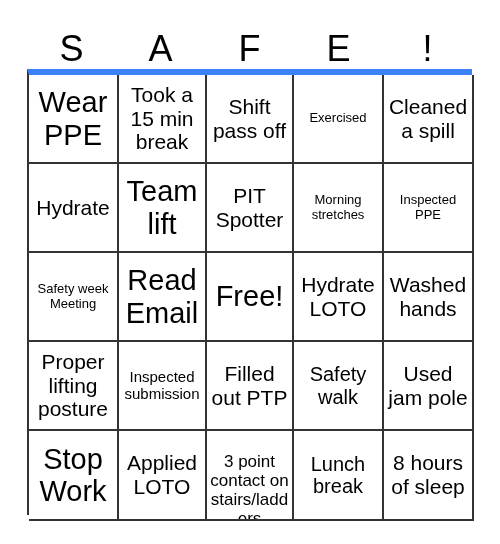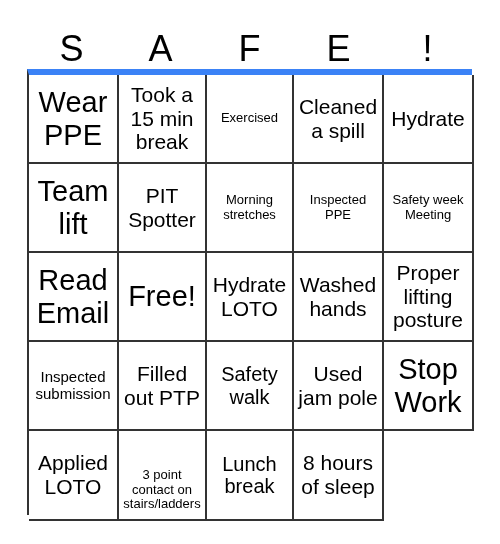--- a/index.html
+++ b/index.html
@@ -80,21 +80,21 @@
     line-height: 1.12;
     word-wrap: break-word;
   }
 
   
   .fs-xl  { font-size: 29px; }
   .fs-lg  { font-size: 20px; }
   .fs-md  { font-size: 21px; }
   .fs-sm  { font-size: 13px; }
   .fs-xs  { font-size: 15px; }
-  .fs-xxs { font-size: 13px; margin-top: 30px; }
+  .fs-xxs { font-size: 17px; margin-top: 30px; }
 </style>
 </head>
 <body>
 
 <div id="bingo-card">
 
   <div id="header-row">
     <div class="header-letter">S</div>
     <div class="header-letter">A</div>
     <div class="header-letter">F</div>
@@ -102,20 +102,23 @@
     <div class="header-letter">!</div>
   </div>
 
   <div id="grid">
 
   <div class="cell">
         <span class="cell-text fs-xl">Wear PPE</span>
       </div>
       <div class="cell">
         <span class="cell-text fs-md">Took a 15 min break</span>
+      </div>
+      <div class="cell">
+        <span class="cell-text fs-md">Shift pass off</span>
       </div>
       <div class="cell">
         <span class="cell-text fs-sm">Exercised</span>
       </div>
       <div class="cell">
         <span class="cell-text fs-md">Cleaned a spill</span>
       </div>
       <div class="cell">
         <span class="cell-text fs-md">Hydrate</span>
       </div>

